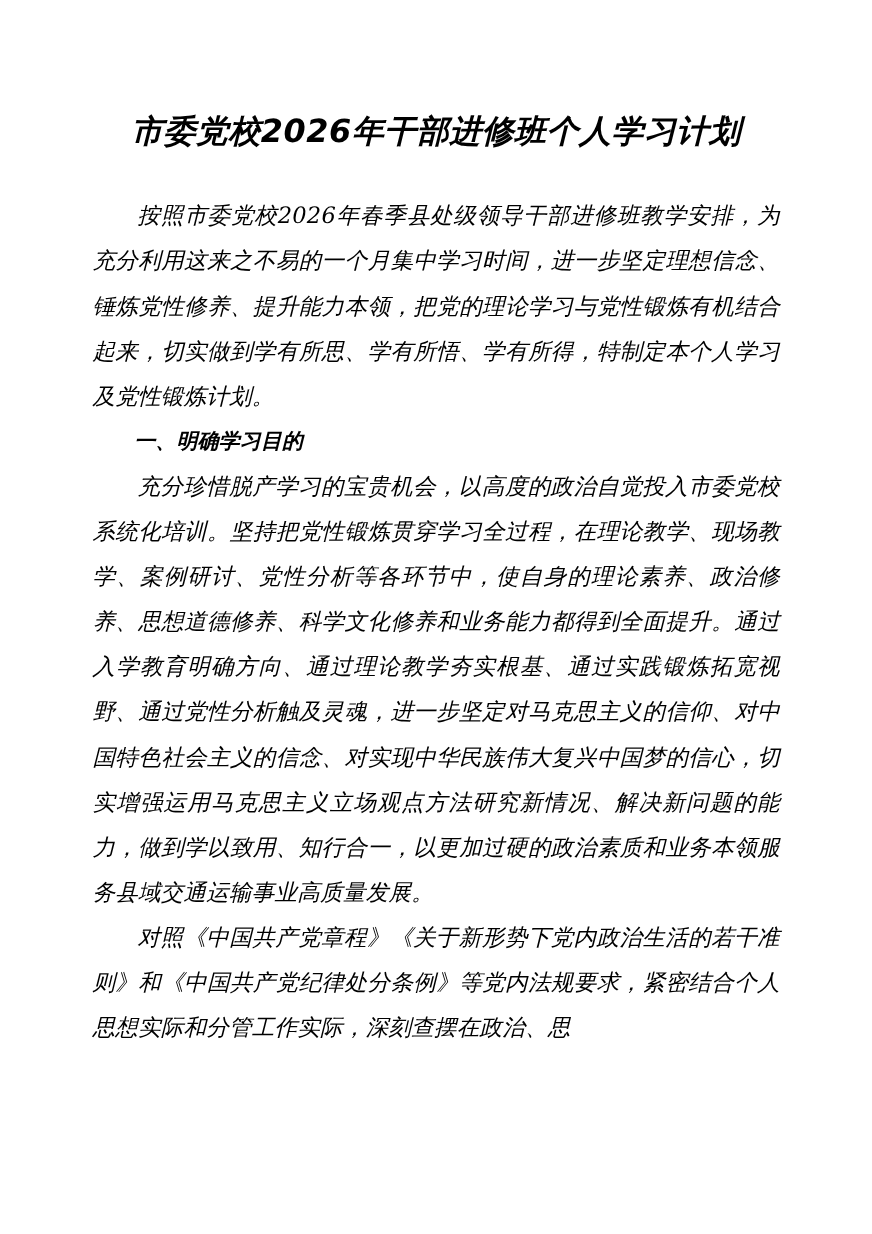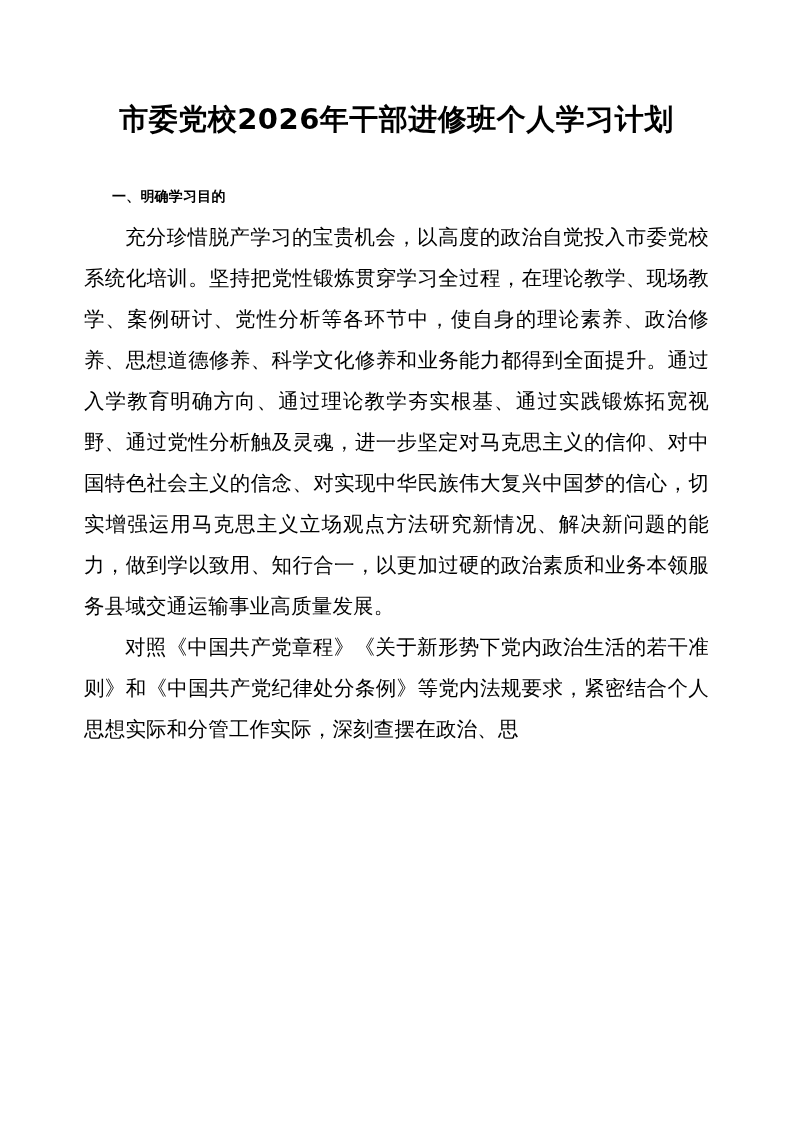--- a/index.html
+++ b/index.html
@@ -13,20 +13,21 @@
     font-family: "DejaVu Serif", "Liberation Serif", serif;
     color: #000000;
     overflow: hidden;
   }
   .page {
     width: 793px;
     height: 1122px;
     box-sizing: border-box;
     padding: 96px 84px 60px 84px;
     position: relative;
+    font-style: italic;
   }
   .doc-title {
     font-family: "DejaVu Sans", "Liberation Sans", sans-serif;
     font-weight: bold;
     font-size: 29px;
     line-height: 46px;
     text-align: center;
     letter-spacing: 0.5px;
     margin: 0 0 34px 0;
     padding: 0 6px;
@@ -36,33 +37,34 @@
     line-height: 41px;
     text-align: justify;
     text-justify: inter-ideograph;
     margin: 0;
     text-indent: 2em;
     letter-spacing: 0.2px;
   }
   .heading {
     font-family: "DejaVu Sans", "Liberation Sans", sans-serif;
     font-weight: bold;
-    font-size: 14px;
+    font-size: 19px;
     line-height: 41px;
     margin: 0;
     text-indent: 2em;
     letter-spacing: 0.2px;
   }
 </style>
 </head>
 <body>
 
 <div class="page">
   <h1 class="doc-title">市委党校2026年干部进修班个人学习计划</h1>
 
+  <p class="para">按照市委党校2026年春季县处级领导干部进修班教学安排，为充分利用这来之不易的一个月集中学习时间，进一步坚定理想信念、锤炼党性修养、提升能力本领，把党的理论学习与党性锻炼有机结合起来，切实做到学有所思、学有所悟、学有所得，特制定本个人学习及党性锻炼计划。</p>
 
   <p class="heading">一、明确学习目的</p>
 
   <p class="para">充分珍惜脱产学习的宝贵机会，以高度的政治自觉投入市委党校系统化培训。坚持把党性锻炼贯穿学习全过程，在理论教学、现场教学、案例研讨、党性分析等各环节中，使自身的理论素养、政治修养、思想道德修养、科学文化修养和业务能力都得到全面提升。通过入学教育明确方向、通过理论教学夯实根基、通过实践锻炼拓宽视野、通过党性分析触及灵魂，进一步坚定对马克思主义的信仰、对中国特色社会主义的信念、对实现中华民族伟大复兴中国梦的信心，切实增强运用马克思主义立场观点方法研究新情况、解决新问题的能力，做到学以致用、知行合一，以更加过硬的政治素质和业务本领服务县域交通运输事业高质量发展。</p>
 
 
   <p class="para">对照《中国共产党章程》《关于新形势下党内政治生活的若干准则》和《中国共产党纪律处分条例》等党内法规要求，紧密结合个人思想实际和分管工作实际，深刻查摆在政治、思</p>
 </div>
 
 </body></html>

